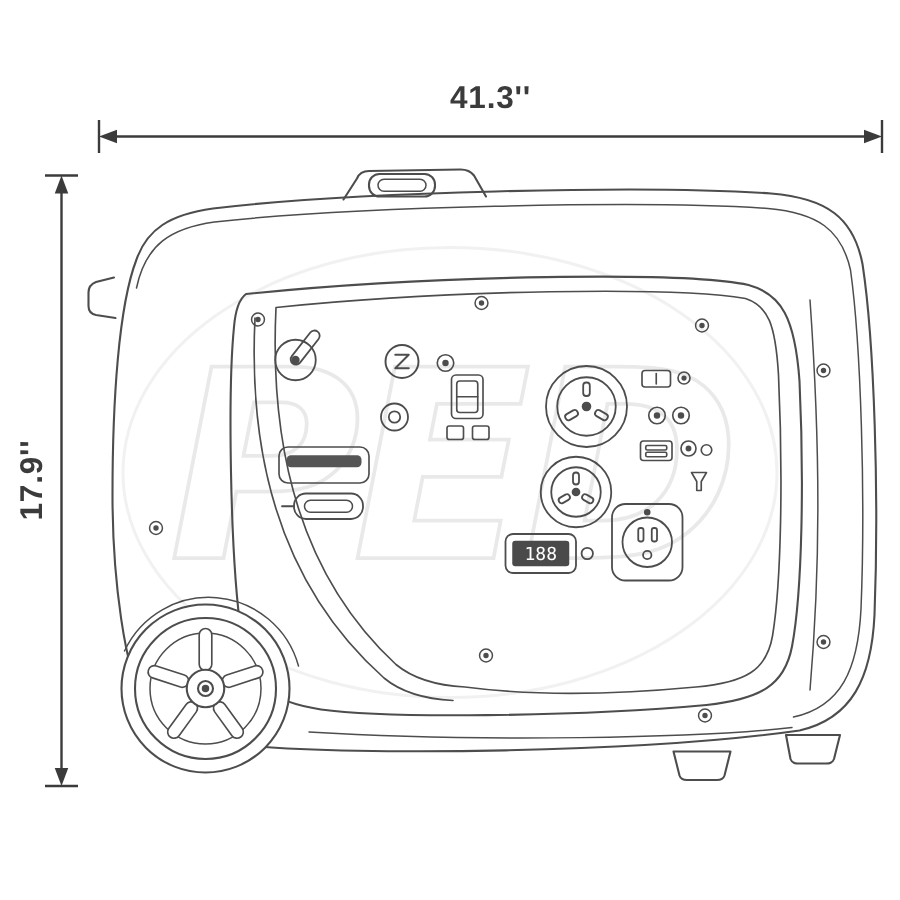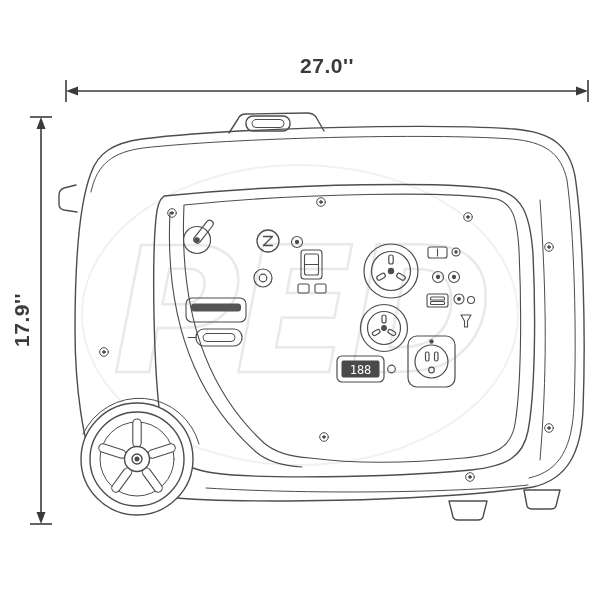--- a/index.html
+++ b/index.html
@@ -244,16 +244,16 @@
       </g>
 
       <g>
         <path d="M 449 501 L 487 501 L 483 517 Q 482 520 478 520 L 458 520 Q 454 520 453 517 Z"></path>
         <path d="M 524 490 L 560 490 L 556 506 Q 555 509 551 509 L 532 509 Q 528 509 527 506 Z"></path>
       </g>
 
     </g>
   </svg>
 
-  <div class="dim-label dim-width">27.0''</div>
+  <div class="dim-label dim-width">41.3''</div>
   <div class="dim-label dim-height">17.9''</div>
 
 </div>
 
 </body></html>

